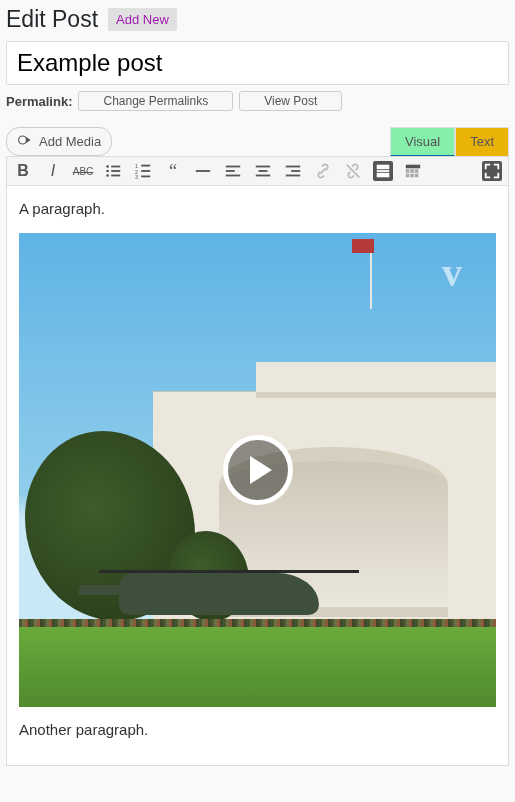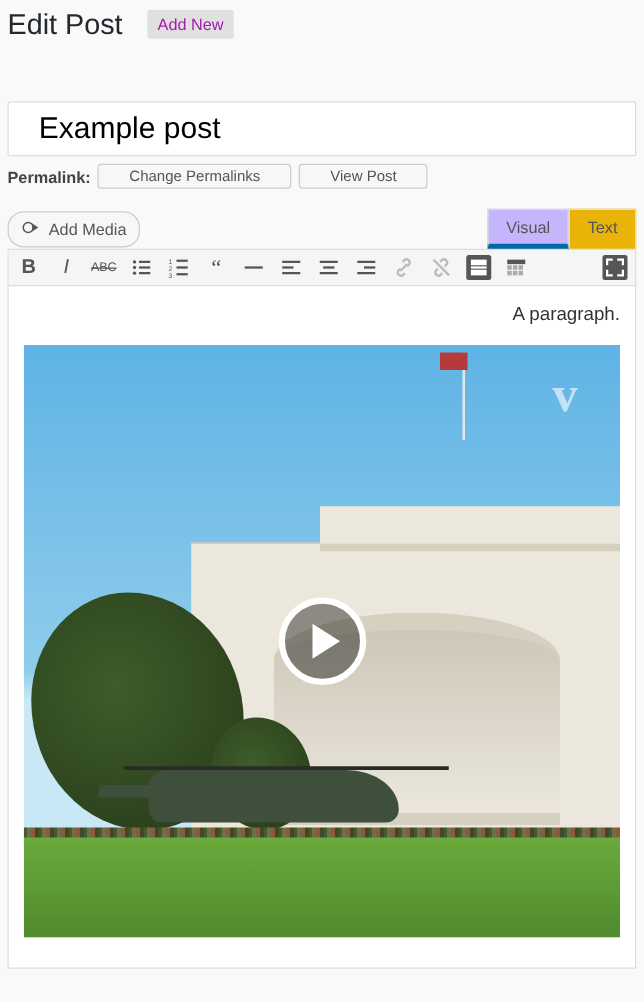--- a/index.html
+++ b/index.html
@@ -7,21 +7,21 @@
     margin: 0;
     padding: 6px;
     font-family: -apple-system, BlinkMacSystemFont, "Segoe UI", Helvetica, Arial, sans-serif;
     background: #f9f9f9;
     color: #333;
     width: 515px;
   }
   .header-row {
     display: flex;
     align-items: center;
-    gap: 20px;
+    gap: 10px;
     margin-bottom: 8px;
   }
   .page-title {
     font-size: 23px;
     font-weight: 400;
     color: #23282d;
     margin: 0;
   }
   .btn-addnew {
     background: #e0e0e0;
@@ -29,29 +29,28 @@
     border: none;
     padding: 4px 8px;
     font-size: 13px;
     font-weight: 400;
     border-radius: 2px;
     cursor: pointer;
     text-align: right;
   }
   .title-input {
     width: 100%;
-    padding: 6px 24px;
+    padding: 6px 10px;
     font-size: 24px;
     height: 44px;
     background: #fff;
     border: 1px solid #ddd;
     border-radius: 2px;
     outline: none;
     margin-bottom: 6px;
-    margin-top: 40px;
   }
   .permalink-row {
     display: flex;
     align-items: center;
     gap: 6px;
     font-size: 13px;
     color: #555;
     margin-bottom: 16px;
     flex-wrap: wrap;
   }
@@ -90,22 +89,22 @@
   .tab {
     padding: 6px 14px;
     font-size: 13px;
     color: #555;
     background: #eab308;
     border: 1px solid #ddd;
     border-bottom: none;
     cursor: pointer;
   }
   .tab.active {
-    background: #c4b5fd;
-    border-bottom: 4px solid #0369a1;
+    background: #86efac;
+    border-bottom: 1px solid #0369a1;
     position: relative;
     z-index: 2;
   }
   .editor-wrap {
     border: 1px solid #ddd;
     background: #fff;
   }
   .toolbar {
     display: flex;
     align-items: center;
@@ -129,21 +128,21 @@
     color: #fff;
     border-radius: 2px;
   }
   .toolbar .tbtn svg { width: 18px; height: 18px; }
   .content-area {
     padding: 12px;
     font-size: 15px;
     color: #333;
     line-height: 1.5;
   }
-  .content-area p { margin: 0 0 12px 0; text-align: right; }
+  .content-area p { margin: 0 0 12px 0; }
   .embed {
     position: relative;
     width: 100%;
     height: 474px;
     margin: 8px 0 12px 0;
     overflow: hidden;
   }
   .embed .sky {
     position: absolute; inset: 0;
     background: linear-gradient(to bottom, #5fb3e6 0%, #8fcdea 55%, #b2ddf0 58%, #c9e8f5 60%);
@@ -405,17 +404,18 @@
       <div class="lawn"></div>
       <div class="heli">
         <div class="tail"></div>
         <div class="body"></div>
         <div class="rotor"></div>
       </div>
       <div class="vine-logo">v</div>
       <div class="play-btn"></div>
     </div>
 
+    <p>Another paragraph.</p>
   </div>
 </div>
 
 
 
 
 </body></html>

